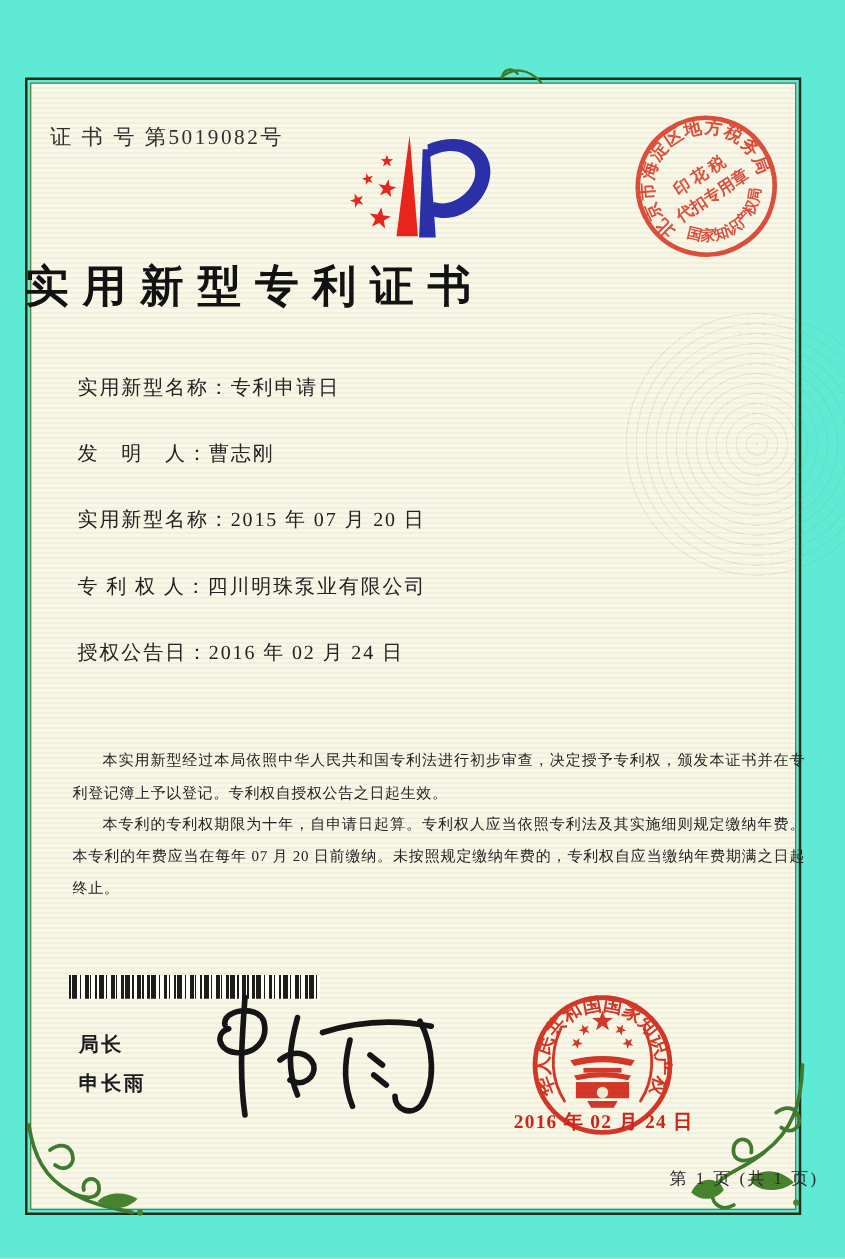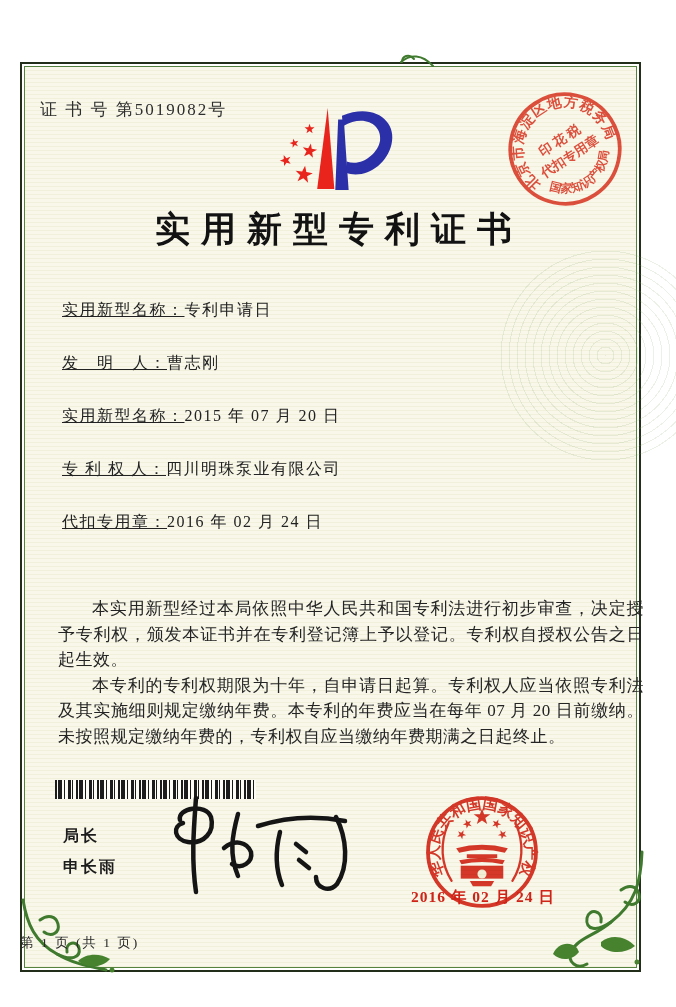--- a/index.html
+++ b/index.html
@@ -1,51 +1,51 @@
 <!DOCTYPE html>
 <html><head>
 <meta charset="utf-8">
 <style>
   html,body{margin:0;padding:0;background:#e8e8e8;}
-  .page{position:relative;width:676px;height:1007px;background:#ffffff;overflow:hidden;
+  .page{position:relative;width:676px;height:1007px;background:#5eead4;overflow:hidden;
         font-family:"Liberation Serif","DejaVu Serif",serif;color:#1d1d1d;}
   .frame{position:absolute;left:20px;top:62px;width:621px;height:910px;
          border:2px solid #222e19;box-sizing:border-box;}
   .frame-inner{position:absolute;inset:2px;border:1px solid #55823f;
          background:repeating-linear-gradient(180deg,#f9f7ea 0px,#f9f7ea 3px,#f0f0db 3px,#f0f0db 4px);}
   .watermark{position:absolute;left:498px;top:248px;width:215px;height:215px;border-radius:50%;
          background:repeating-radial-gradient(circle,rgba(130,165,100,.35) 0 1px,transparent 1px 8px);
          opacity:.45;}
   .cert-number{position:absolute;left:40px;top:98px;font-size:17px;letter-spacing:2px;color:#2e2e2e;}
   .logo{position:absolute;left:260px;top:94px;width:162px;height:110px;}
-  .title{position:absolute;left:20px;top:206px;width:638px;text-align:center;
+  .title{position:absolute;left:20px;top:206px;width:638px;
          font-size:35px;font-weight:bold;letter-spacing:11px;color:#121212;}
   .fields{position:absolute;left:62px;top:300px;width:540px;}
   .field-row{height:53px;font-size:16px;letter-spacing:1.5px;color:#222;}
-  .field-label{color:#222;text-decoration:underline;}
-  .paragraphs{position:absolute;left:58px;top:596px;width:586px;font-size:17px;
+  .field-label{color:#222;}
+  .paragraphs{position:absolute;left:58px;top:596px;width:586px;font-size:12px;
          line-height:25.5px;text-align:justify;color:#242424;letter-spacing:.5px;}
   .paragraphs p{margin:0;text-indent:2em;}
   .barcode{position:absolute;left:55px;top:780px;width:201px;height:19px;
          background:repeating-linear-gradient(90deg,
            #1c1c1c 0 2px,#fdfdf5 2px 3px,#1c1c1c 3px 7px,#fdfdf5 7px 9px,
            #1c1c1c 9px 10px,#fdfdf5 10px 13px,#1c1c1c 13px 16px,#fdfdf5 16px 17px,
            #1c1c1c 17px 18px,#fdfdf5 18px 21px);}
   .director-label{position:absolute;left:63px;top:826px;font-size:16px;font-weight:600;
          font-family:Liberation Sans, sans-serif;color:#1c1c1c;letter-spacing:2px;}
   .director-name{position:absolute;left:63px;top:857px;font-size:16px;font-weight:700;
          font-family:"Liberation Sans","DejaVu Sans",sans-serif;color:#1c1c1c;letter-spacing:2px;}
   .signature{position:absolute;left:158px;top:792px;width:200px;height:105px;}
   .seal{mix-blend-mode:multiply;}
   .main-seal{position:absolute;left:406px;top:776px;width:152px;height:152px;opacity:.93;}
   .seal-date{position:absolute;left:411px;top:887px;width:150px;font-size:15.5px;font-weight:bold;
          color:#cf2317;letter-spacing:1px;z-index:5;}
   .tax-seal{position:absolute;left:499px;top:83px;width:132px;height:132px;
          transform:rotate(-33deg);opacity:.88;}
-  .page-footer{position:absolute;left:20px;top:934px;width:635px;text-align:left;
+  .page-footer{position:absolute;left:20px;top:934px;width:635px;text-align:right;
          font-size:13.5px;letter-spacing:2px;color:#2a2a2a;}
   .flourish{position:absolute;}
   .fl-bl{left:20px;top:898px;width:96px;height:76px;}
   .fl-br{left:547px;top:850px;width:98px;height:124px;}
   .fl-top{left:398px;top:50px;width:36px;height:18px;}
 </style>
 </head>
 <body>
 
 <div class="page">
@@ -111,21 +111,21 @@
     <div class="field-row">
       <span class="field-label">发　明　人：</span><span class="field-value">曹志刚</span>
     </div>
     <div class="field-row">
       <span class="field-label">实用新型名称：</span><span class="field-value">2015 年 07 月 20 日</span>
     </div>
     <div class="field-row">
       <span class="field-label">专 利 权 人：</span><span class="field-value">四川明珠泵业有限公司</span>
     </div>
     <div class="field-row">
-      <span class="field-label">代扣专用章：</span><span class="field-value">2016 年 02 月 24 日</span>
+      <span class="field-label">授权公告日：</span><span class="field-value">2016 年 02 月 24 日</span>
     </div>
   </div>
 
   <div class="paragraphs">
     <p>本实用新型经过本局依照中华人民共和国专利法进行初步审查，决定授予专利权，颁发本证书并在专利登记簿上予以登记。专利权自授权公告之日起生效。</p>
     <p>本专利的专利权期限为十年，自申请日起算。专利权人应当依照专利法及其实施细则规定缴纳年费。本专利的年费应当在每年 07 月 20 日前缴纳。未按照规定缴纳年费的，专利权自应当缴纳年费期满之日起终止。</p>
   </div>
 
   <div class="barcode"></div>
 

